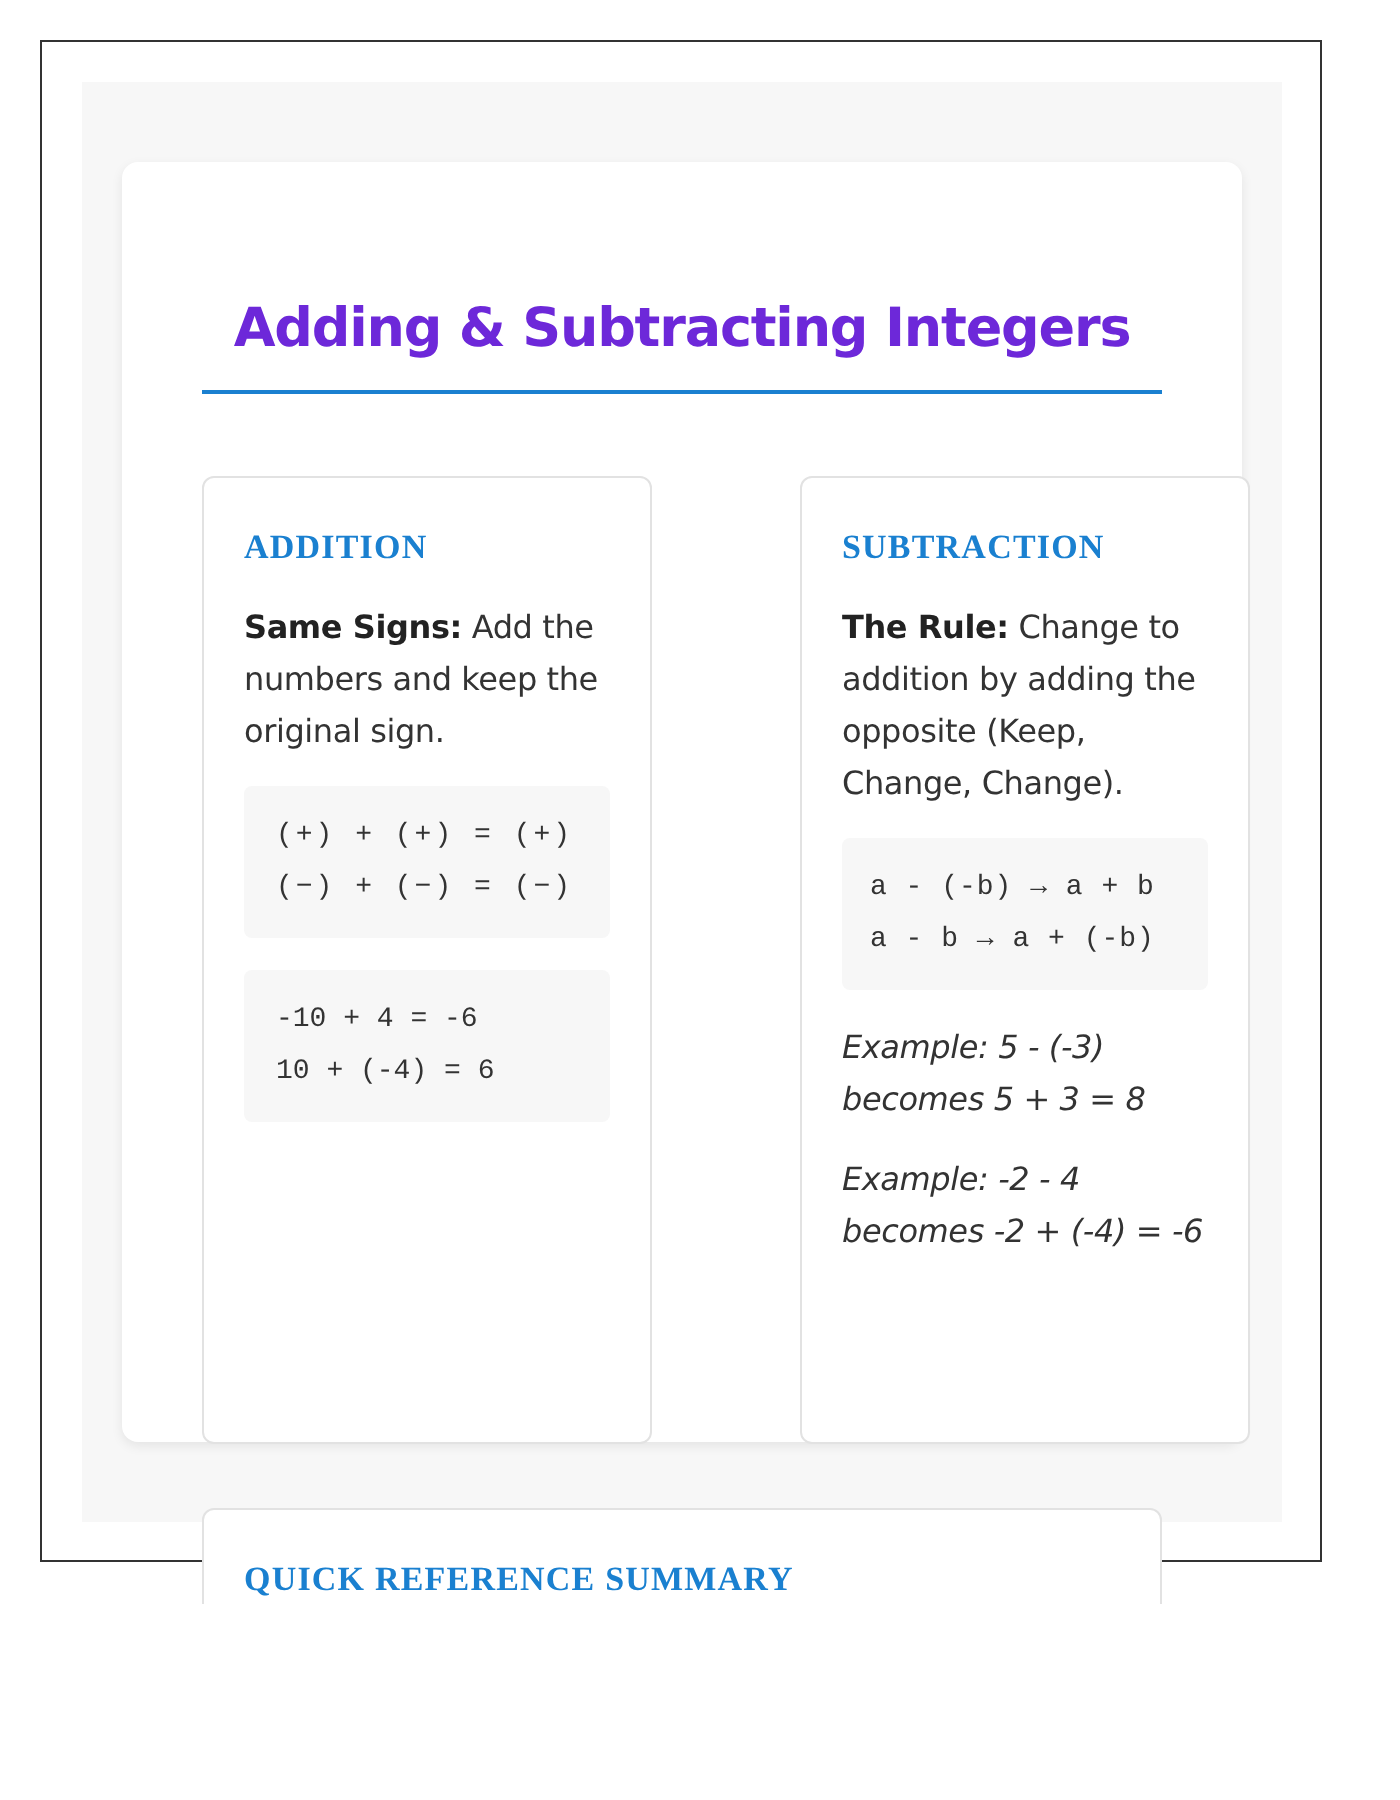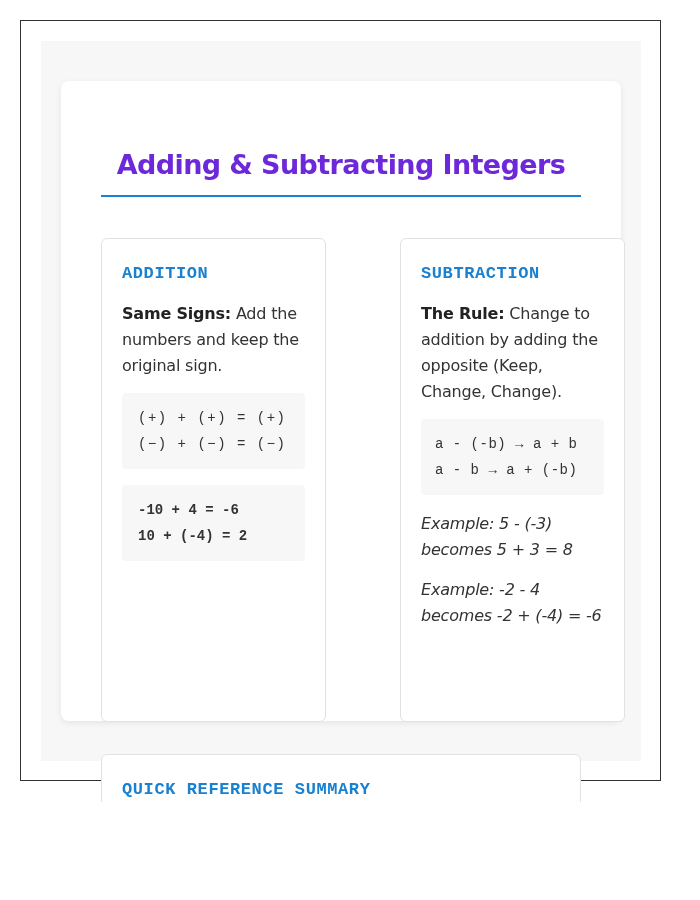--- a/index.html
+++ b/index.html
@@ -64,21 +64,21 @@
       border: 1px solid #e2e2e2;
       border-radius: 6px;
       box-sizing: border-box;
       padding: 22px 20px 20px 20px;
     }
     .box-add { left: 101px; top: 238px; width: 225px; height: 484px; }
     .box-sub { left: 356px; top: 238px; width: 225px; height: 484px; margin-left: 44px; }
     .box-summary { left: 101px; top: 754px; width: 480px; height: 200px; }
     .box h2 {
       margin: 0 0 14px 0;
-      font-family: Liberation Mono, monospace;
+      font-family: Liberation Serif, serif;
       font-size: 17px;
       font-weight: bold;
       letter-spacing: 0.6px;
       color: #1a80d0;
       line-height: 26px;
     }
     .box p {
       margin: 0 0 14px 0;
       font-size: 16px;
       line-height: 26px;
@@ -92,21 +92,21 @@
       padding: 12px 16px;
       margin: 0 0 16px 0;
       font-family: "Liberation Mono", "DejaVu Sans Mono", monospace;
       font-size: 14px;
       line-height: 26px;
       color: #333333;
       white-space: pre-wrap;
       word-break: break-all;
     }
     .code-add-1 { padding: 12px 16px; letter-spacing: 1.5px; }
-    .code-add-2 { padding: 12px 16px; font-weight: bold; }
+    .code-add-2 { padding: 12px 16px; }
     .code-sub { padding: 12px 14px; line-height: 26px; letter-spacing: 0.5px; }
     .code .line { display: block; }
     .example {
       font-style: italic;
       font-size: 12.5px;
       line-height: 22px;
       color: #666666;
       margin: 0 0 12px 0;
       letter-spacing: -0.3px;
     }
@@ -119,21 +119,21 @@
   <div class="gray-area"></div>
   <div class="card"></div>
 
   <h1 class="title">Adding &amp; Subtracting Integers</h1>
   <div class="title-rule"></div>
 
   <section class="box box-add">
     <h2>ADDITION</h2>
     <p><b>Same Signs:</b><span> Add the numbers and keep the original sign.</span></p>
     <div class="code code-add-1"><span class="line">(+) + (+) = (+)</span><span class="line">(−) + (−) = (−)</span></div>
-    <div class="code code-add-2"><span class="line">-10 + 4 = -6</span><span class="line">10 + (-4) = 2</span></div>
+    <div class="code code-add-2"><span class="line">-10 + 4 = -6</span><span class="line">10 + (-4) = 6</span></div>
   </section>
 
   <section class="box box-sub">
     <h2>SUBTRACTION</h2>
     <p><b>The Rule:</b><span> Change to addition by adding the opposite (Keep, Change, Change).</span></p>
     <div class="code code-sub"><span class="line">a - (-b) → a + b</span><span class="line">a - b → a + (-b)</span></div>
     <p class="example">Example: 5 - (-3) becomes 5 + 3 = 8</p>
     <p class="example">Example: -2 - 4 becomes -2 + (-4) = -6</p>
   </section>
 

